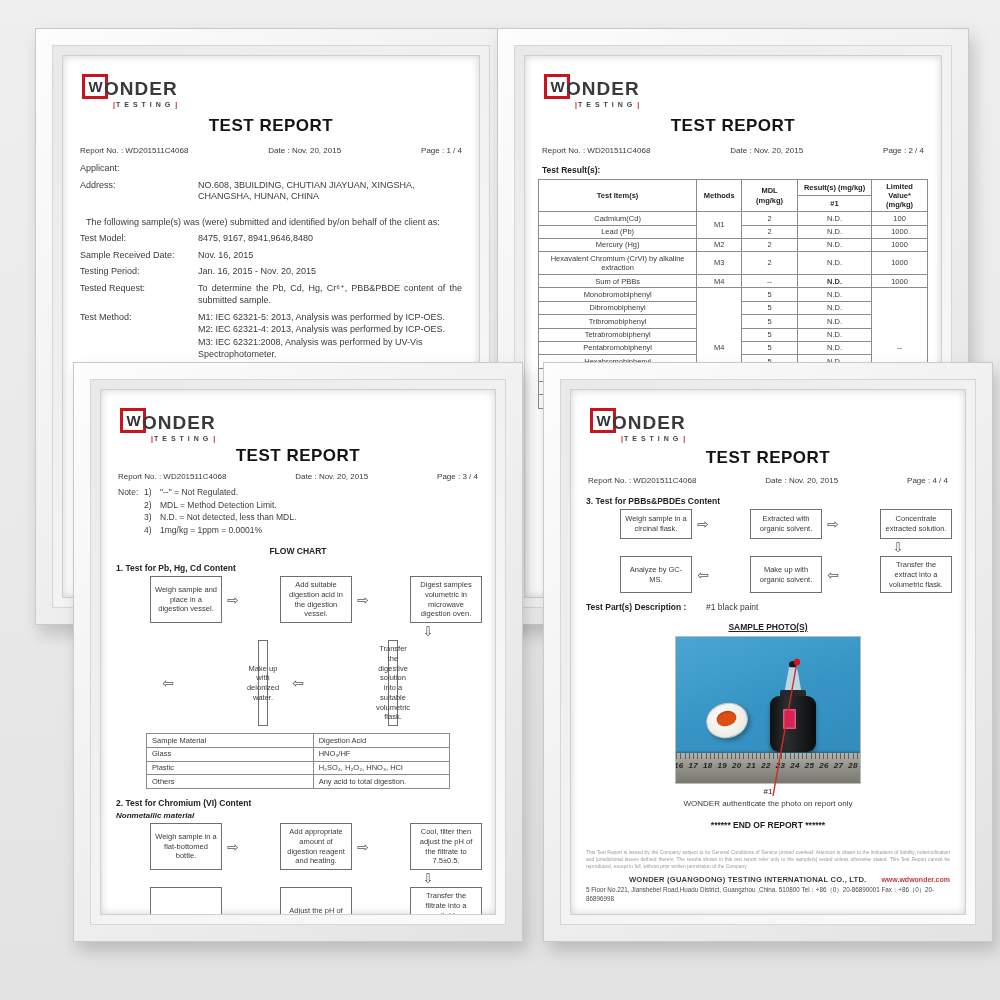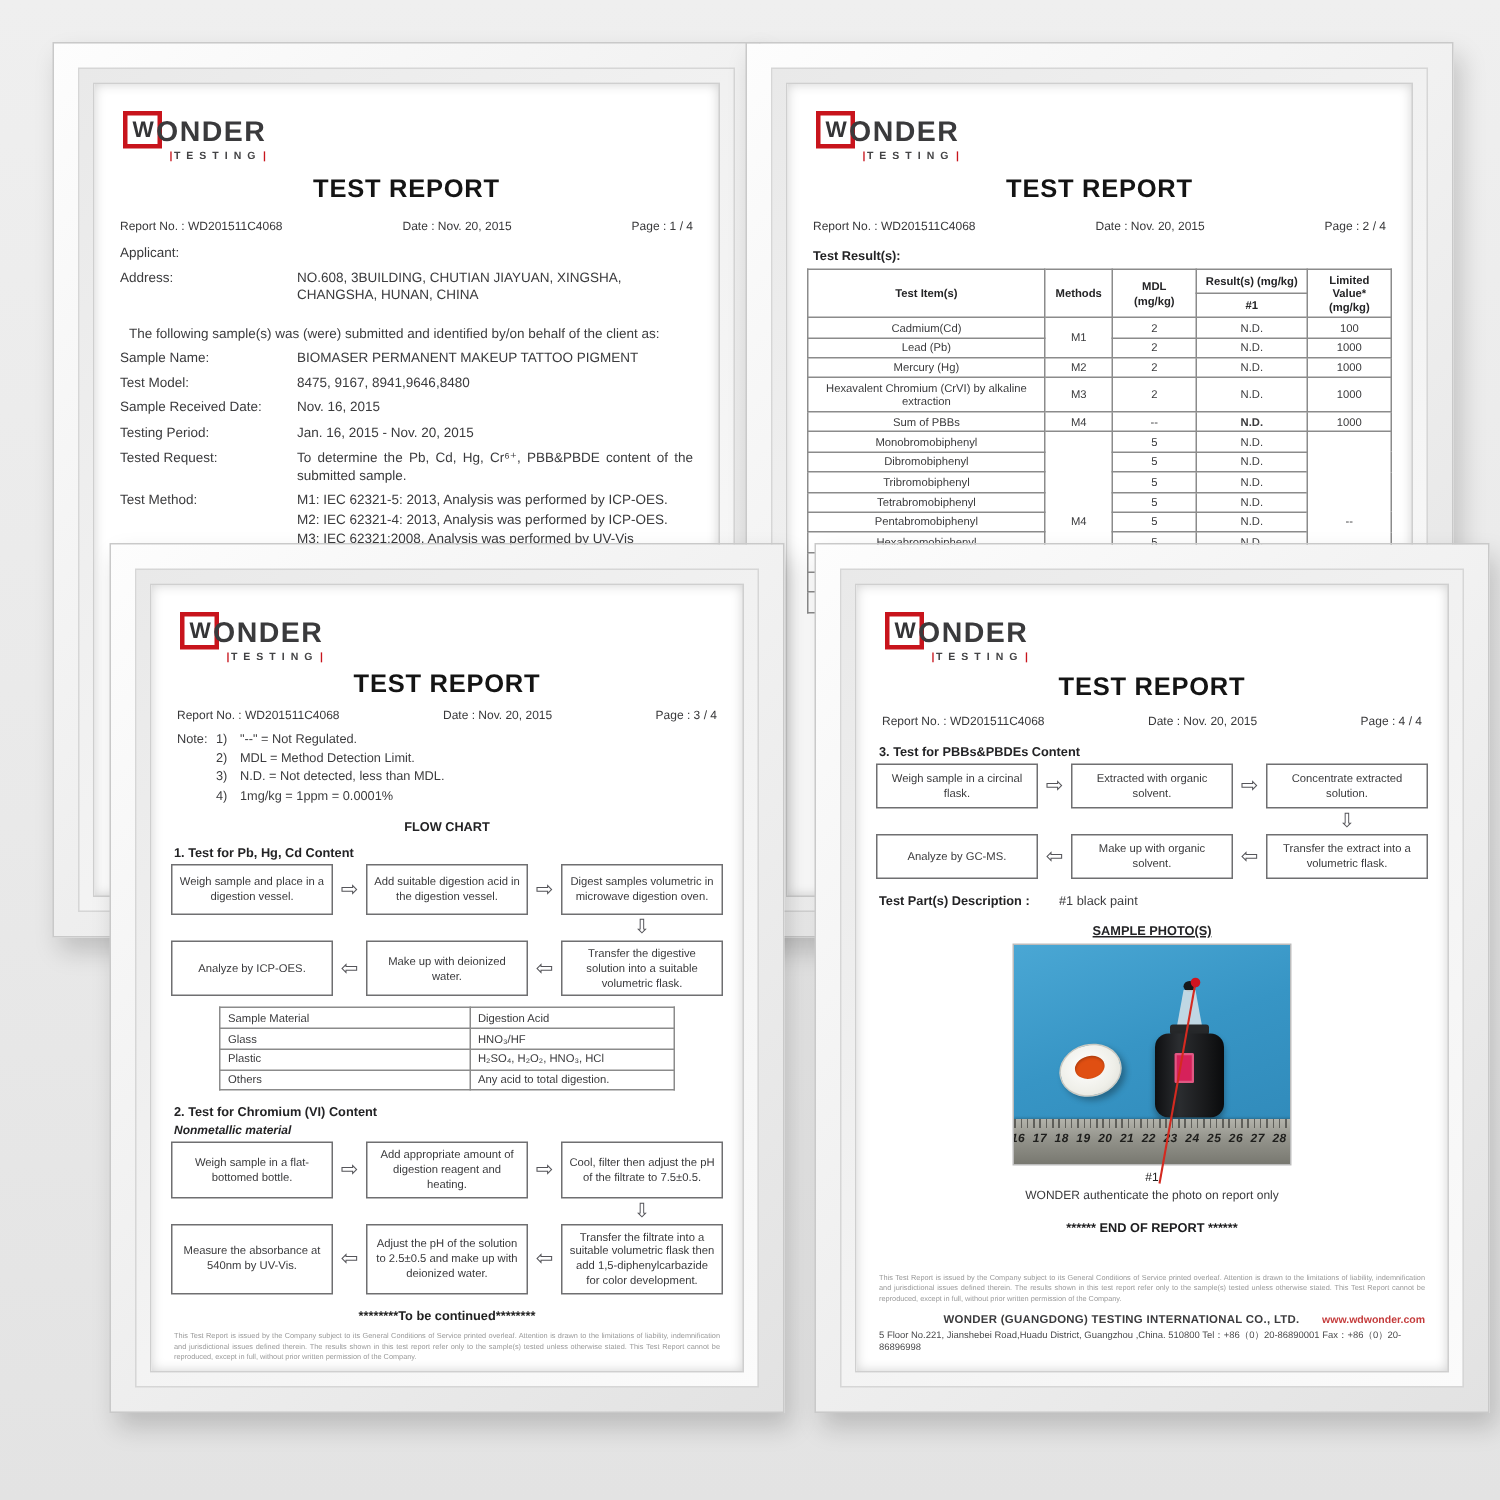--- a/index.html
+++ b/index.html
@@ -100,21 +100,21 @@
   .sec-head{font-size:8.5px;font-weight:bold;color:#232325;margin:3px 2px 3px 2px;}
   .sec-sub{font-size:8px;font-weight:bold;font-style:italic;color:#232325;margin:0 2px 3px 2px;}
   .flow{
     display:grid;grid-template-columns:108px 22px 108px 22px 108px;
     justify-content:center;align-items:stretch;
   }
   .fbox{
     border:1px solid #6f6f71;background:#fff;
     font-size:7.5px;line-height:1.3;text-align:center;color:#3a3a3c;
     display:flex;align-items:center;justify-content:center;
-    padding:3px 4px;min-height:34px;box-sizing:border-box;
+    padding:3px 4px;min-height:34px;box-sizing:border-box;margin-left:36px;
   }
   .fbox.tall{min-height:44px;}
   .farrow{
     display:flex;align-items:center;justify-content:center;
     font-size:14px;color:#55555a;font-family:"DejaVu Sans",sans-serif;
   }
   .fdown{height:15px;margin:1px 0;}
   .fdowncell{
     grid-column:5;text-align:center;font-size:13px;color:#55555a;
     font-family:"DejaVu Sans",sans-serif;line-height:15px;
@@ -236,24 +236,20 @@
         <span>Page : 1 / 4</span>
       </div>
       <div class="frow">
         <span class="flabel">Applicant:</span>
       </div>
       <div class="frow">
         <span class="flabel">Address:</span>
         <span class="fvalue">NO.608, 3BUILDING, CHUTIAN JIAYUAN, XINGSHA, CHANGSHA, HUNAN, CHINA</span>
       </div>
       <div class="intro">The following sample(s) was (were) submitted and identified by/on behalf of the client as:</div>
-      <div class="frow">
-        <span class="flabel">Sample Name:</span>
-        <span class="fvalue">BIOMASER PERMANENT MAKEUP TATTOO PIGMENT</span>
-      </div>
       <div class="frow">
         <span class="flabel">Test Model:</span>
         <span class="fvalue">8475, 9167, 8941,9646,8480</span>
       </div>
       <div class="frow">
         <span class="flabel">Sample Received Date:</span>
         <span class="fvalue">Nov. 16, 2015</span>
       </div>
       <div class="frow">
         <span class="flabel">Testing Period:</span>
@@ -456,21 +452,20 @@
         <div class="fbox">Weigh sample and place in a digestion vessel.</div>
         <div class="farrow">⇨</div>
         <div class="fbox">Add suitable digestion acid in the digestion vessel.</div>
         <div class="farrow">⇨</div>
         <div class="fbox">Digest samples volumetric in microwave digestion oven.</div>
       </div>
       <div class="flow fdown">
         <div class="fdowncell">⇩</div>
       </div>
       <div class="flow">
-        <div class="fbox">Analyze by ICP-OES.</div>
         <div class="farrow">⇦</div>
         <div class="fbox">Make up with deionized water.</div>
         <div class="farrow">⇦</div>
         <div class="fbox">Transfer the digestive solution into a suitable volumetric flask.</div>
       </div>
       <div class="acid-wrap">
         <table class="acid">
           <tbody>
               <tr>
             <td>Sample Material</td>

